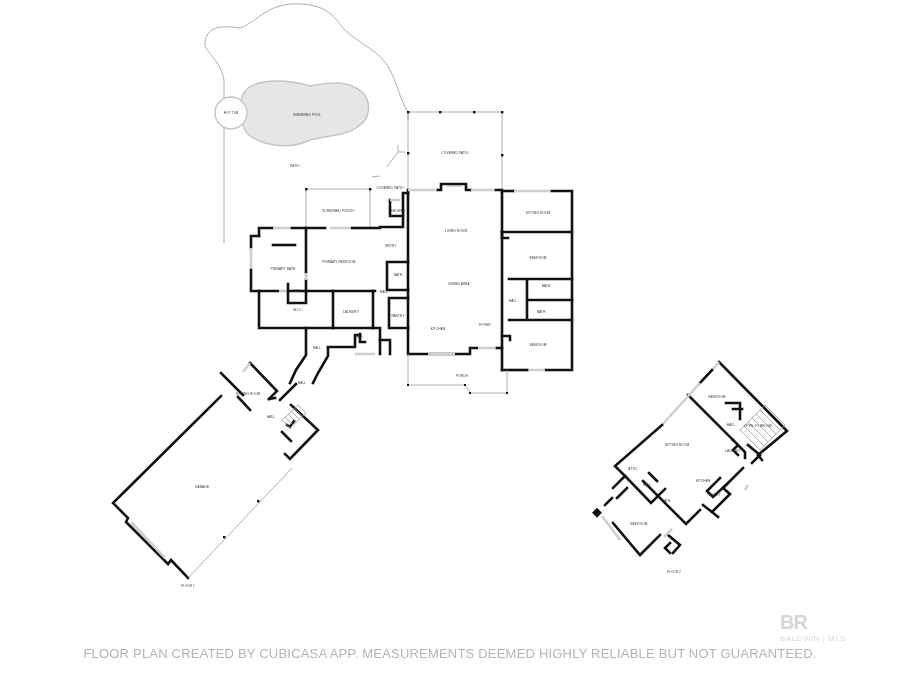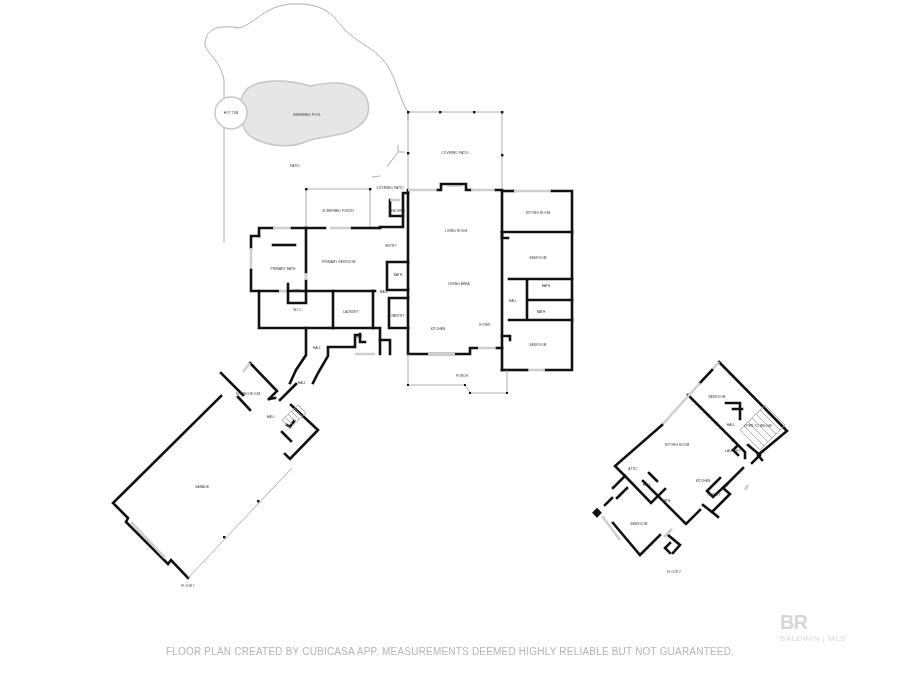--- a/index.html
+++ b/index.html
@@ -4,21 +4,21 @@
 <style>
   html,body{margin:0;padding:0;background:#ffffff;}
   body{width:900px;height:675px;position:relative;overflow:hidden;font-family:"Liberation Sans",sans-serif;}
   #plan{position:absolute;left:0;top:0;width:900px;height:675px;}
   .wall{stroke:#111;stroke-width:2.6;fill:none;stroke-linecap:square;}
   .thin{stroke:#9a9a9a;stroke-width:0.8;fill:none;}
   .win{stroke:#cfcfcf;stroke-width:2.6;fill:none;}
   .lbl{font-family:"Liberation Sans",sans-serif;font-size:3.2px;fill:#333;text-anchor:middle;letter-spacing:0.1px;}
   .floor-lbl{font-family:"Liberation Sans",sans-serif;font-size:3.2px;fill:#444;text-anchor:middle;}
   .post{fill:#111;}
-  #footer-note{position:absolute;left:0;width:900px;top:646px;text-align:center;font-size:10px;color:#b5b5b5;letter-spacing:0.2px;}
+  #footer-note{position:absolute;left:0;width:900px;top:646px;text-align:center;font-size:13px;color:#b5b5b5;letter-spacing:0.2px;}
   #logo{position:absolute;left:780px;top:612px;width:95px;color:#d6d6d6;}
   #logo .mark{font-size:20px;font-weight:bold;letter-spacing:-1px;line-height:20px;font-family:"Liberation Sans",sans-serif;}
   #logo .name{font-size:8px;letter-spacing:0.5px;margin-top:2px;}
 </style>
 </head>
 <body>
 
 <svg id="plan" viewBox="0 0 900 675" xmlns="http://www.w3.org/2000/svg">
 
   <g>

